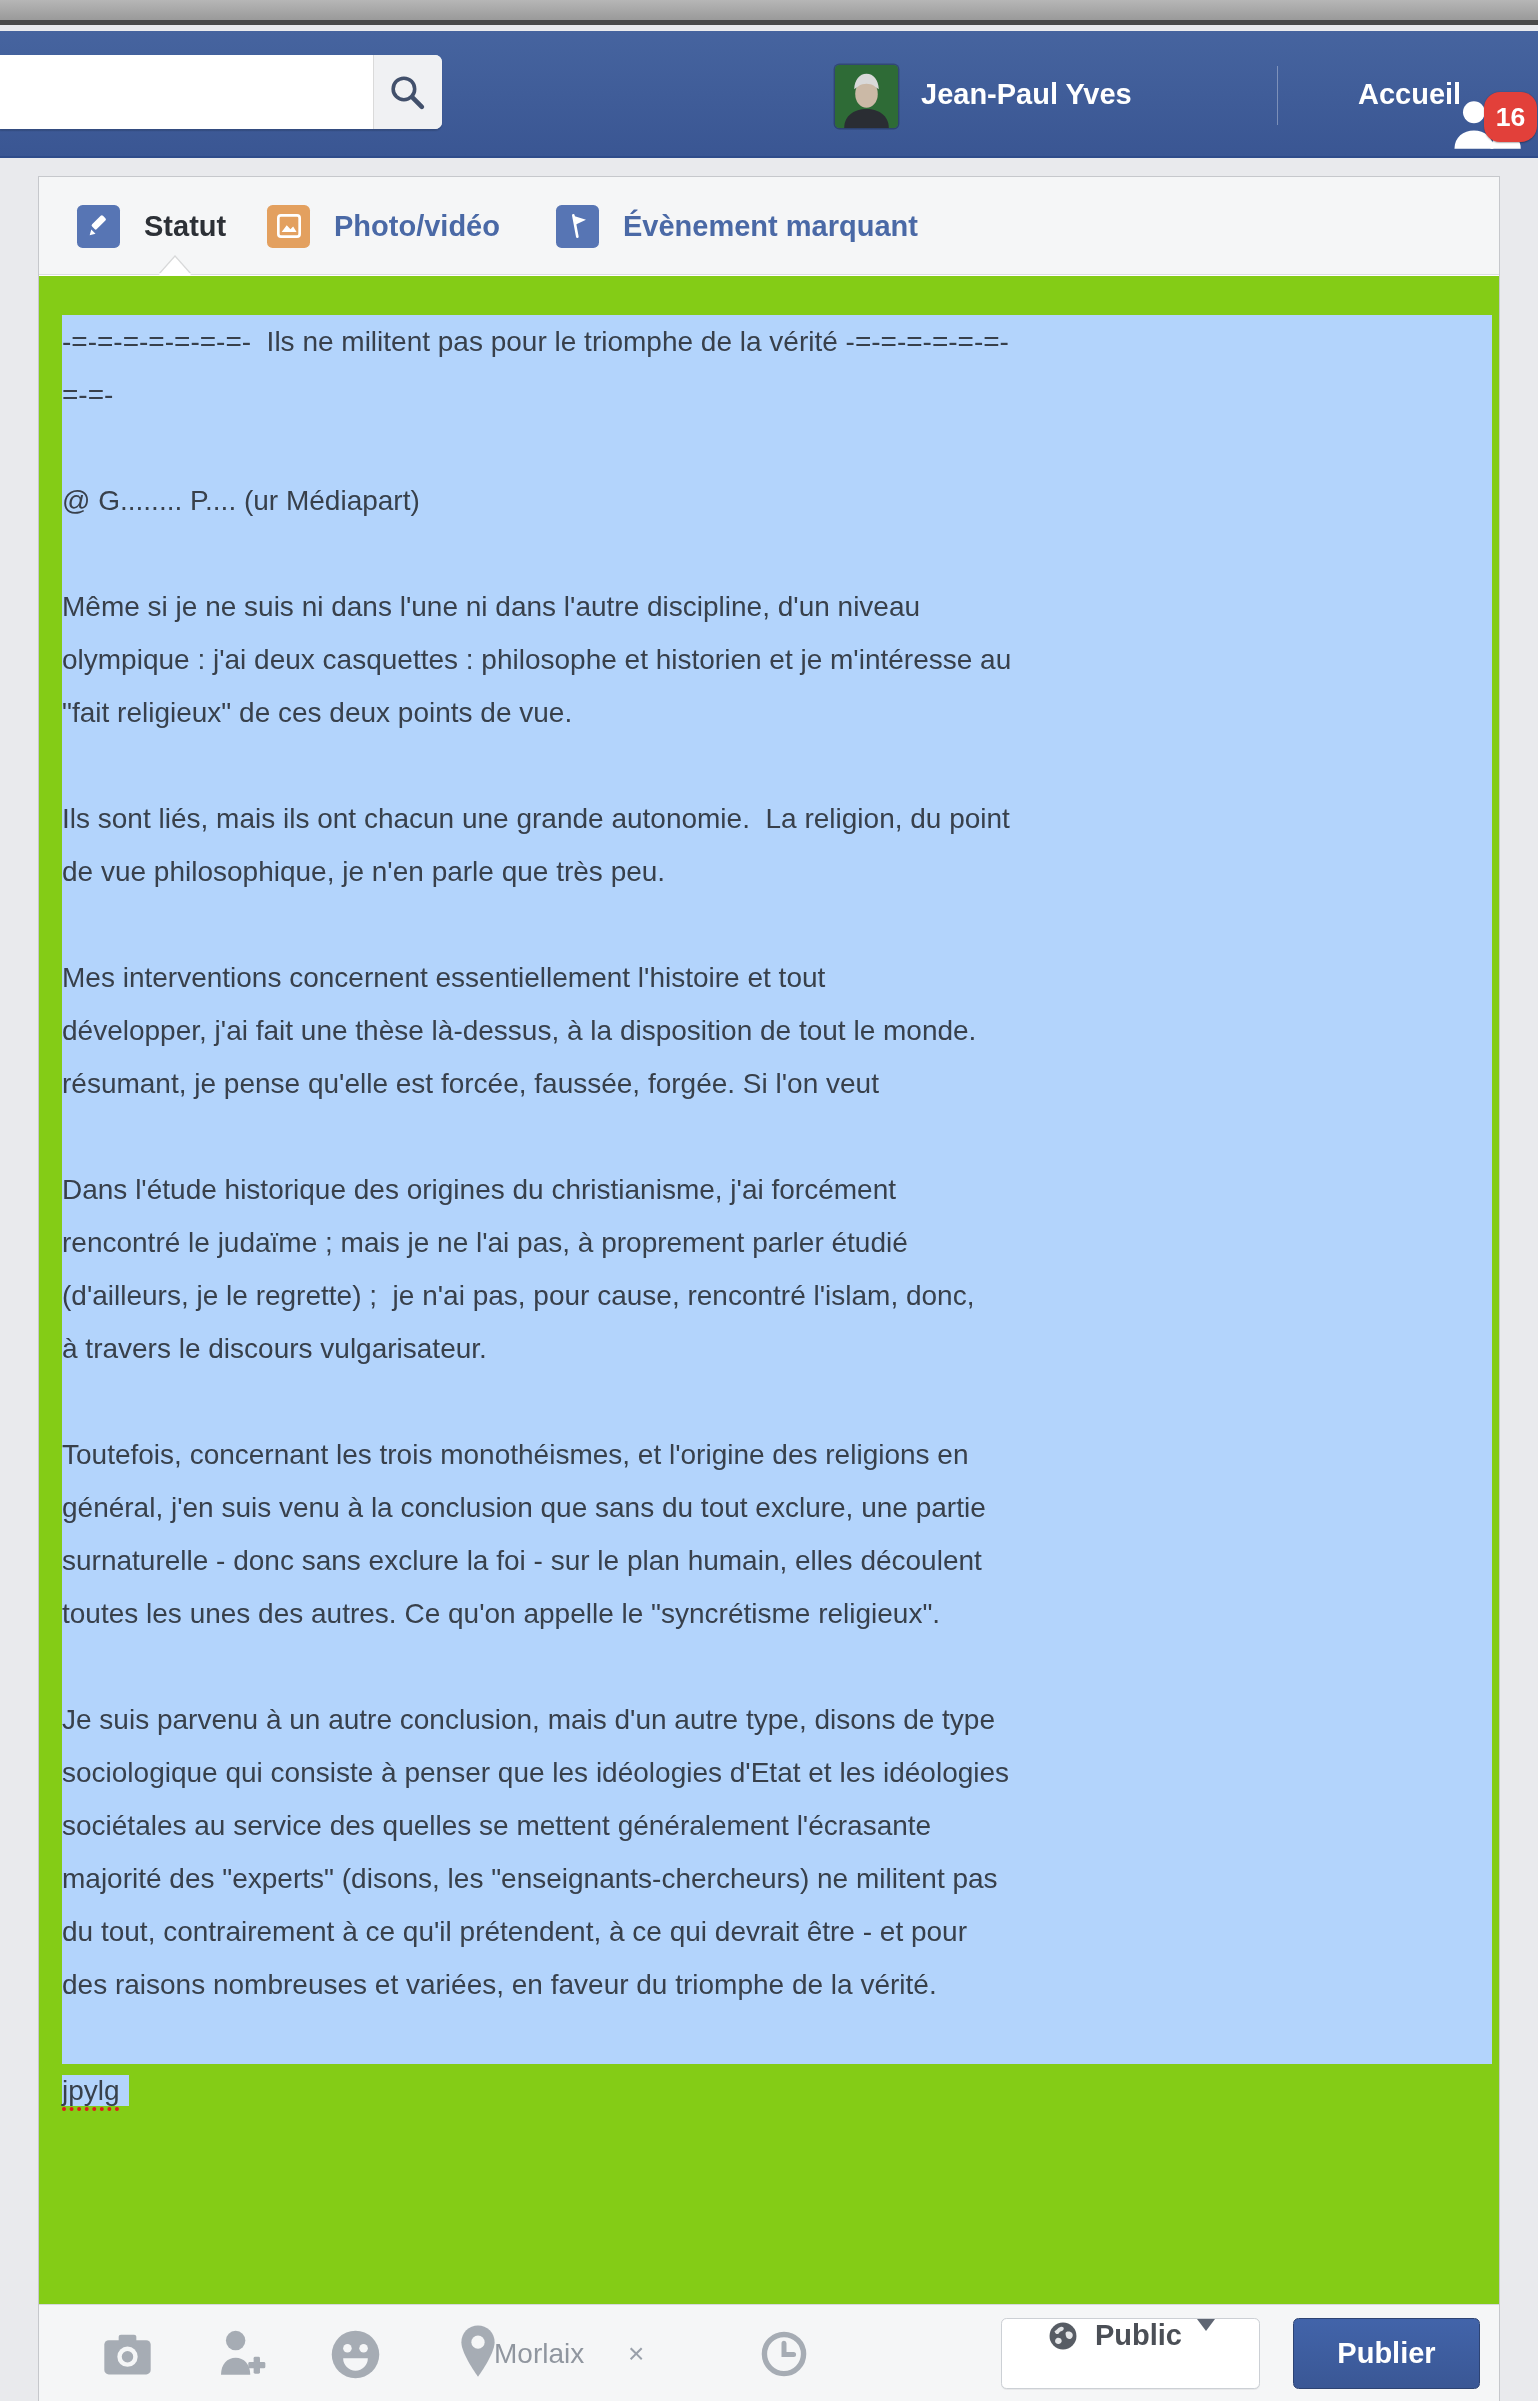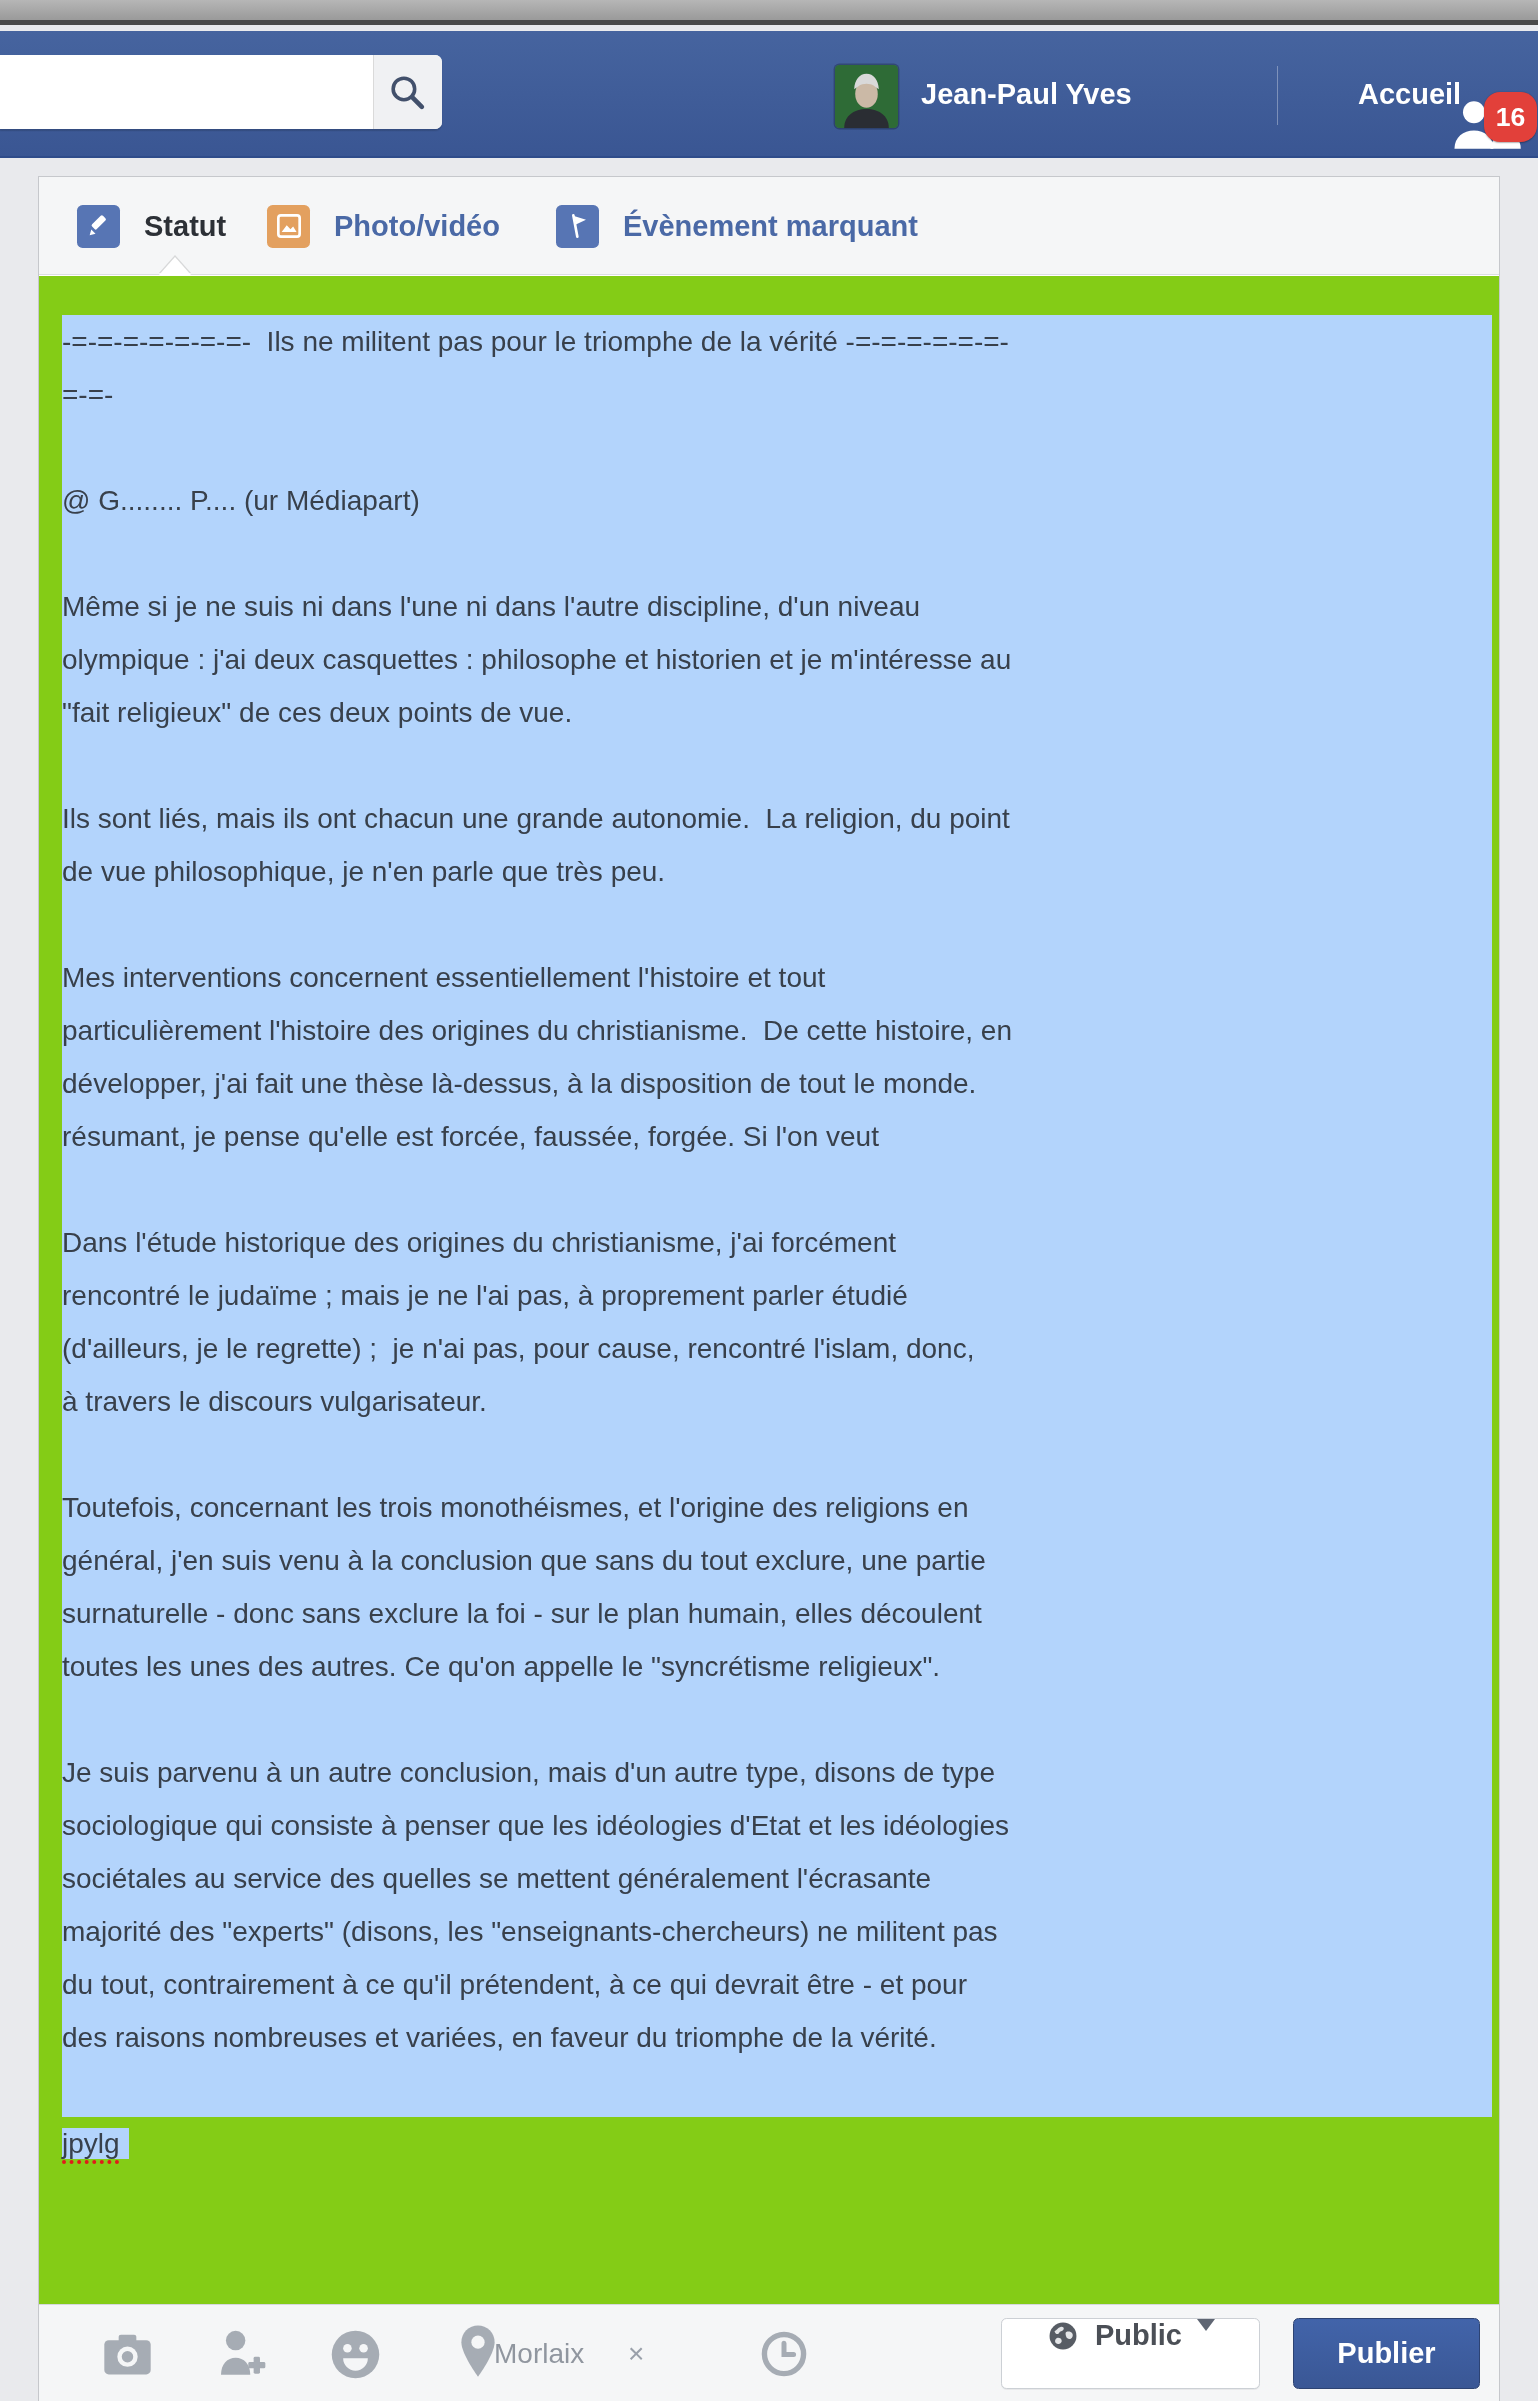--- a/index.html
+++ b/index.html
@@ -172,21 +172,20 @@
           <div class="tline">@ G........ P.... (ur Médiapart)</div>
           <div class="tline"></div>
           <div class="tline">Même si je ne suis ni dans l'une ni dans l'autre discipline, d'un niveau</div>
           <div class="tline">olympique : j'ai deux casquettes : philosophe et historien et je m'intéresse au</div>
           <div class="tline">"fait religieux" de ces deux points de vue.</div>
           <div class="tline"></div>
           <div class="tline">Ils sont liés, mais ils ont chacun une grande autonomie.  La religion, du point</div>
           <div class="tline">de vue philosophique, je n'en parle que très peu.</div>
           <div class="tline"></div>
           <div class="tline">Mes interventions concernent essentiellement l'histoire et tout</div>
-          <div class="tline">particulièrement l'histoire des origines du christianisme.  De cette histoire, en</div>
           <div class="tline">développer, j'ai fait une thèse là-dessus, à la disposition de tout le monde.</div>
           <div class="tline">résumant, je pense qu'elle est forcée, faussée, forgée. Si l'on veut</div>
           <div class="tline"></div>
           <div class="tline">Dans l'étude historique des origines du christianisme, j'ai forcément</div>
           <div class="tline">rencontré le judaïme ; mais je ne l'ai pas, à proprement parler étudié</div>
           <div class="tline">(d'ailleurs, je le regrette) ;  je n'ai pas, pour cause, rencontré l'islam, donc,</div>
           <div class="tline">à travers le discours vulgarisateur.</div>
           <div class="tline"></div>
           <div class="tline">Toutefois, concernant les trois monothéismes, et l'origine des religions en</div>
           <div class="tline">général, j'en suis venu à la conclusion que sans du tout exclure, une partie</div>

